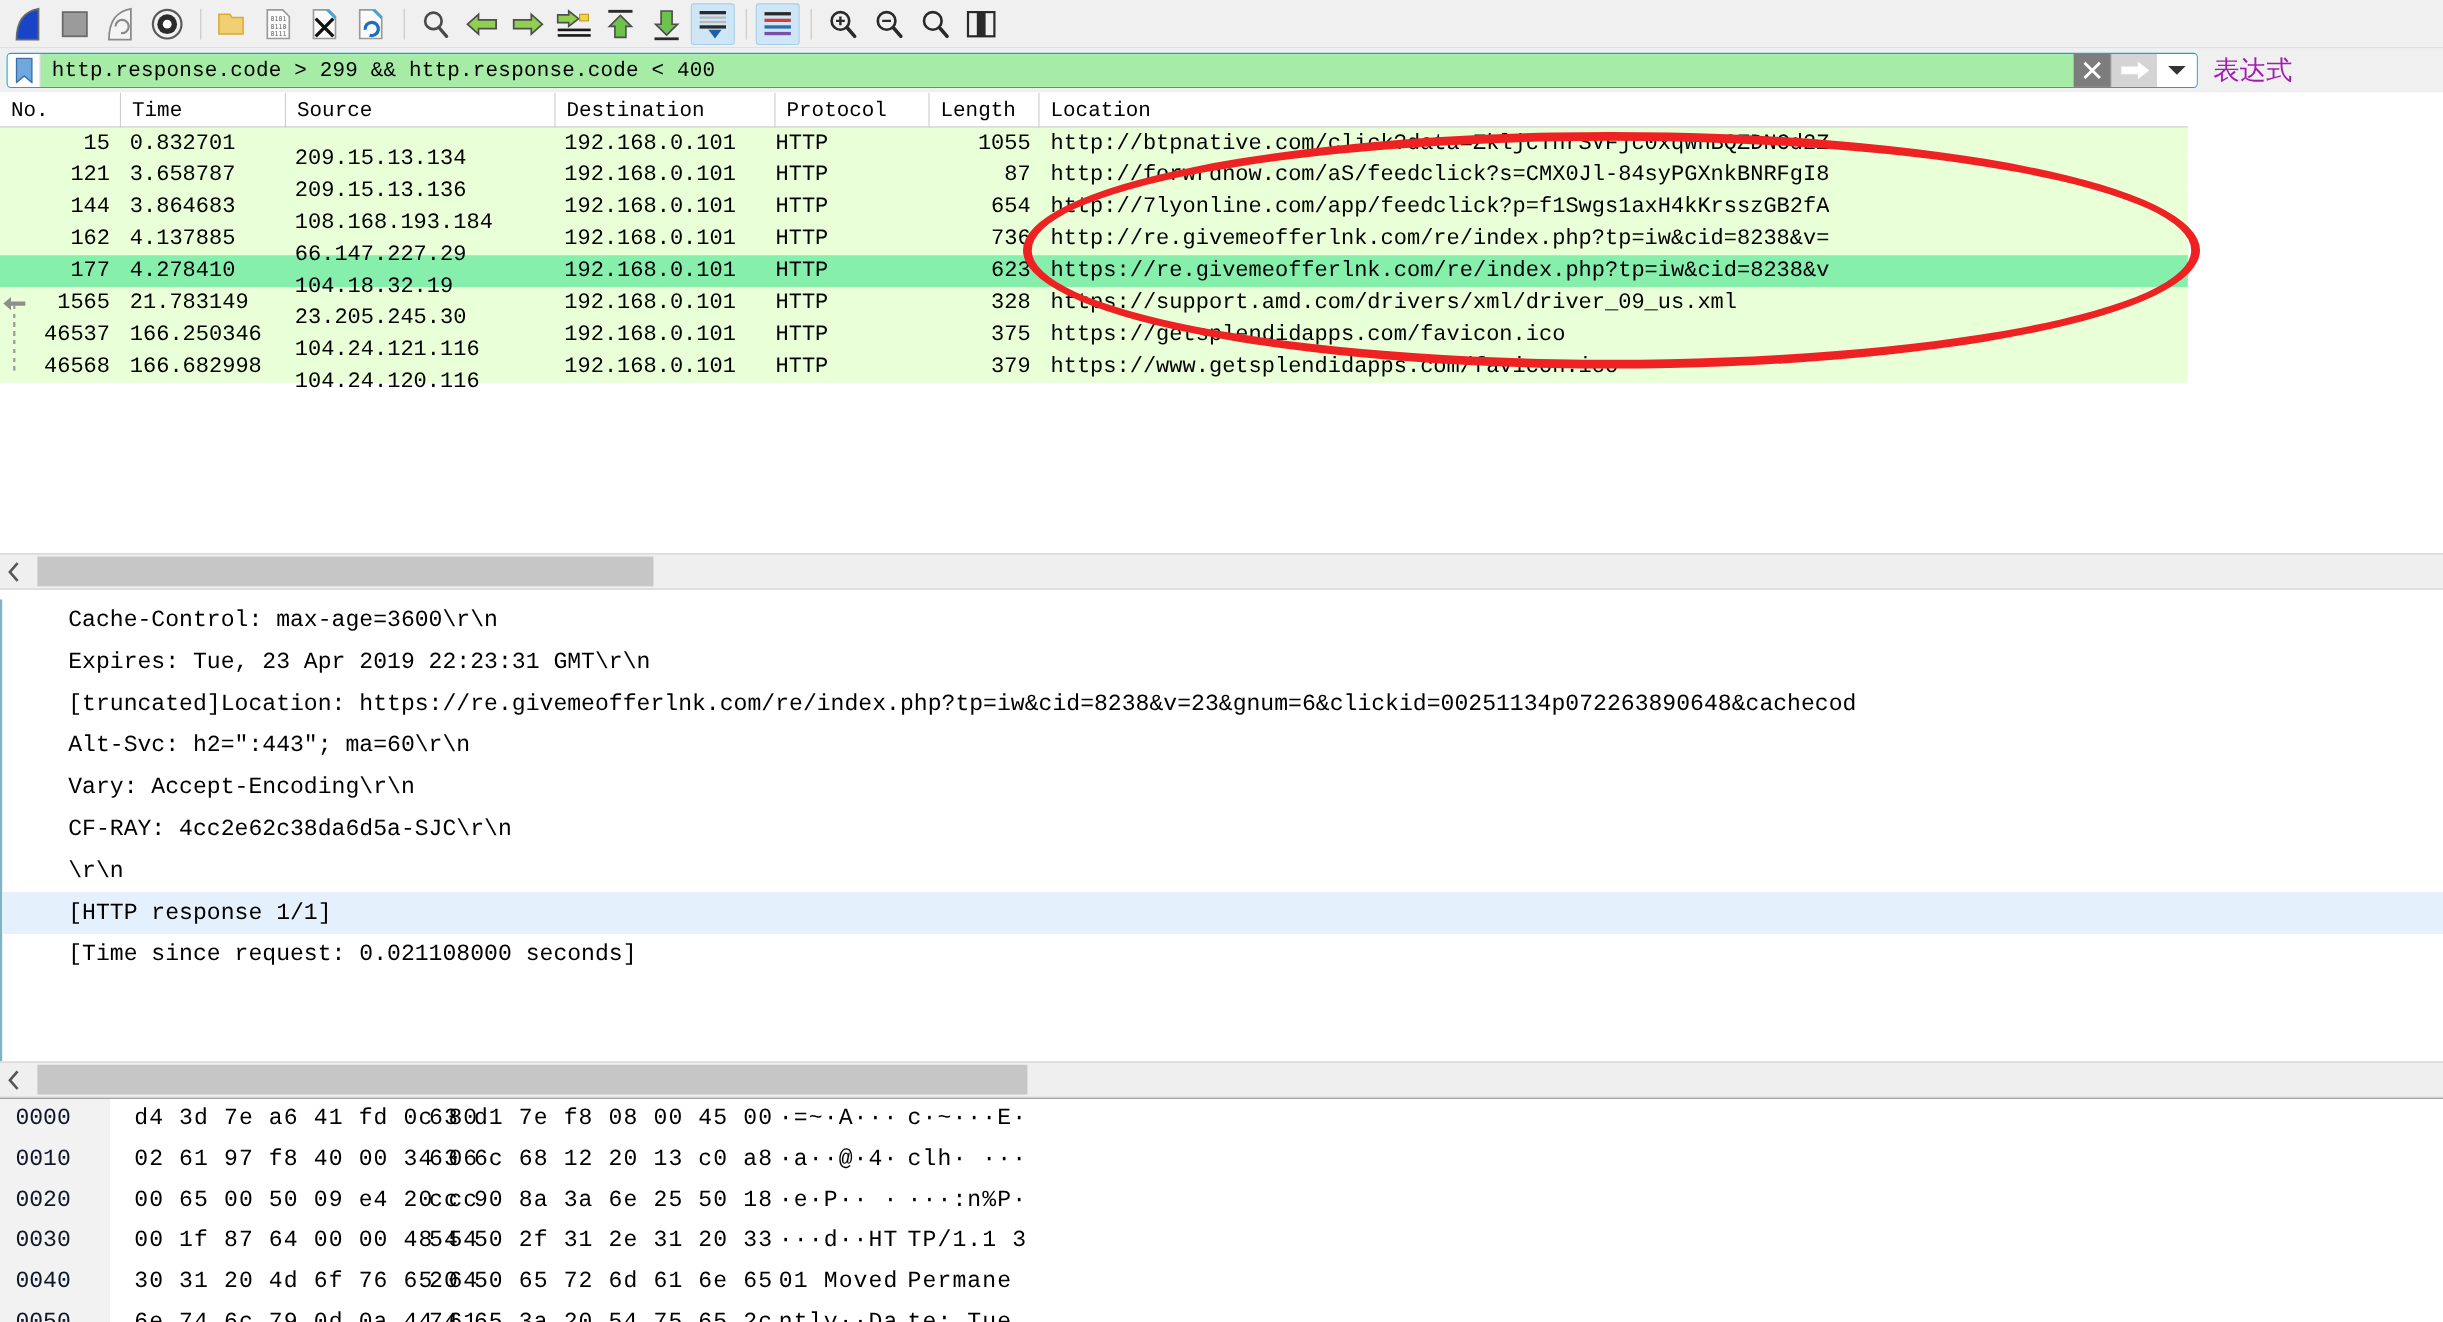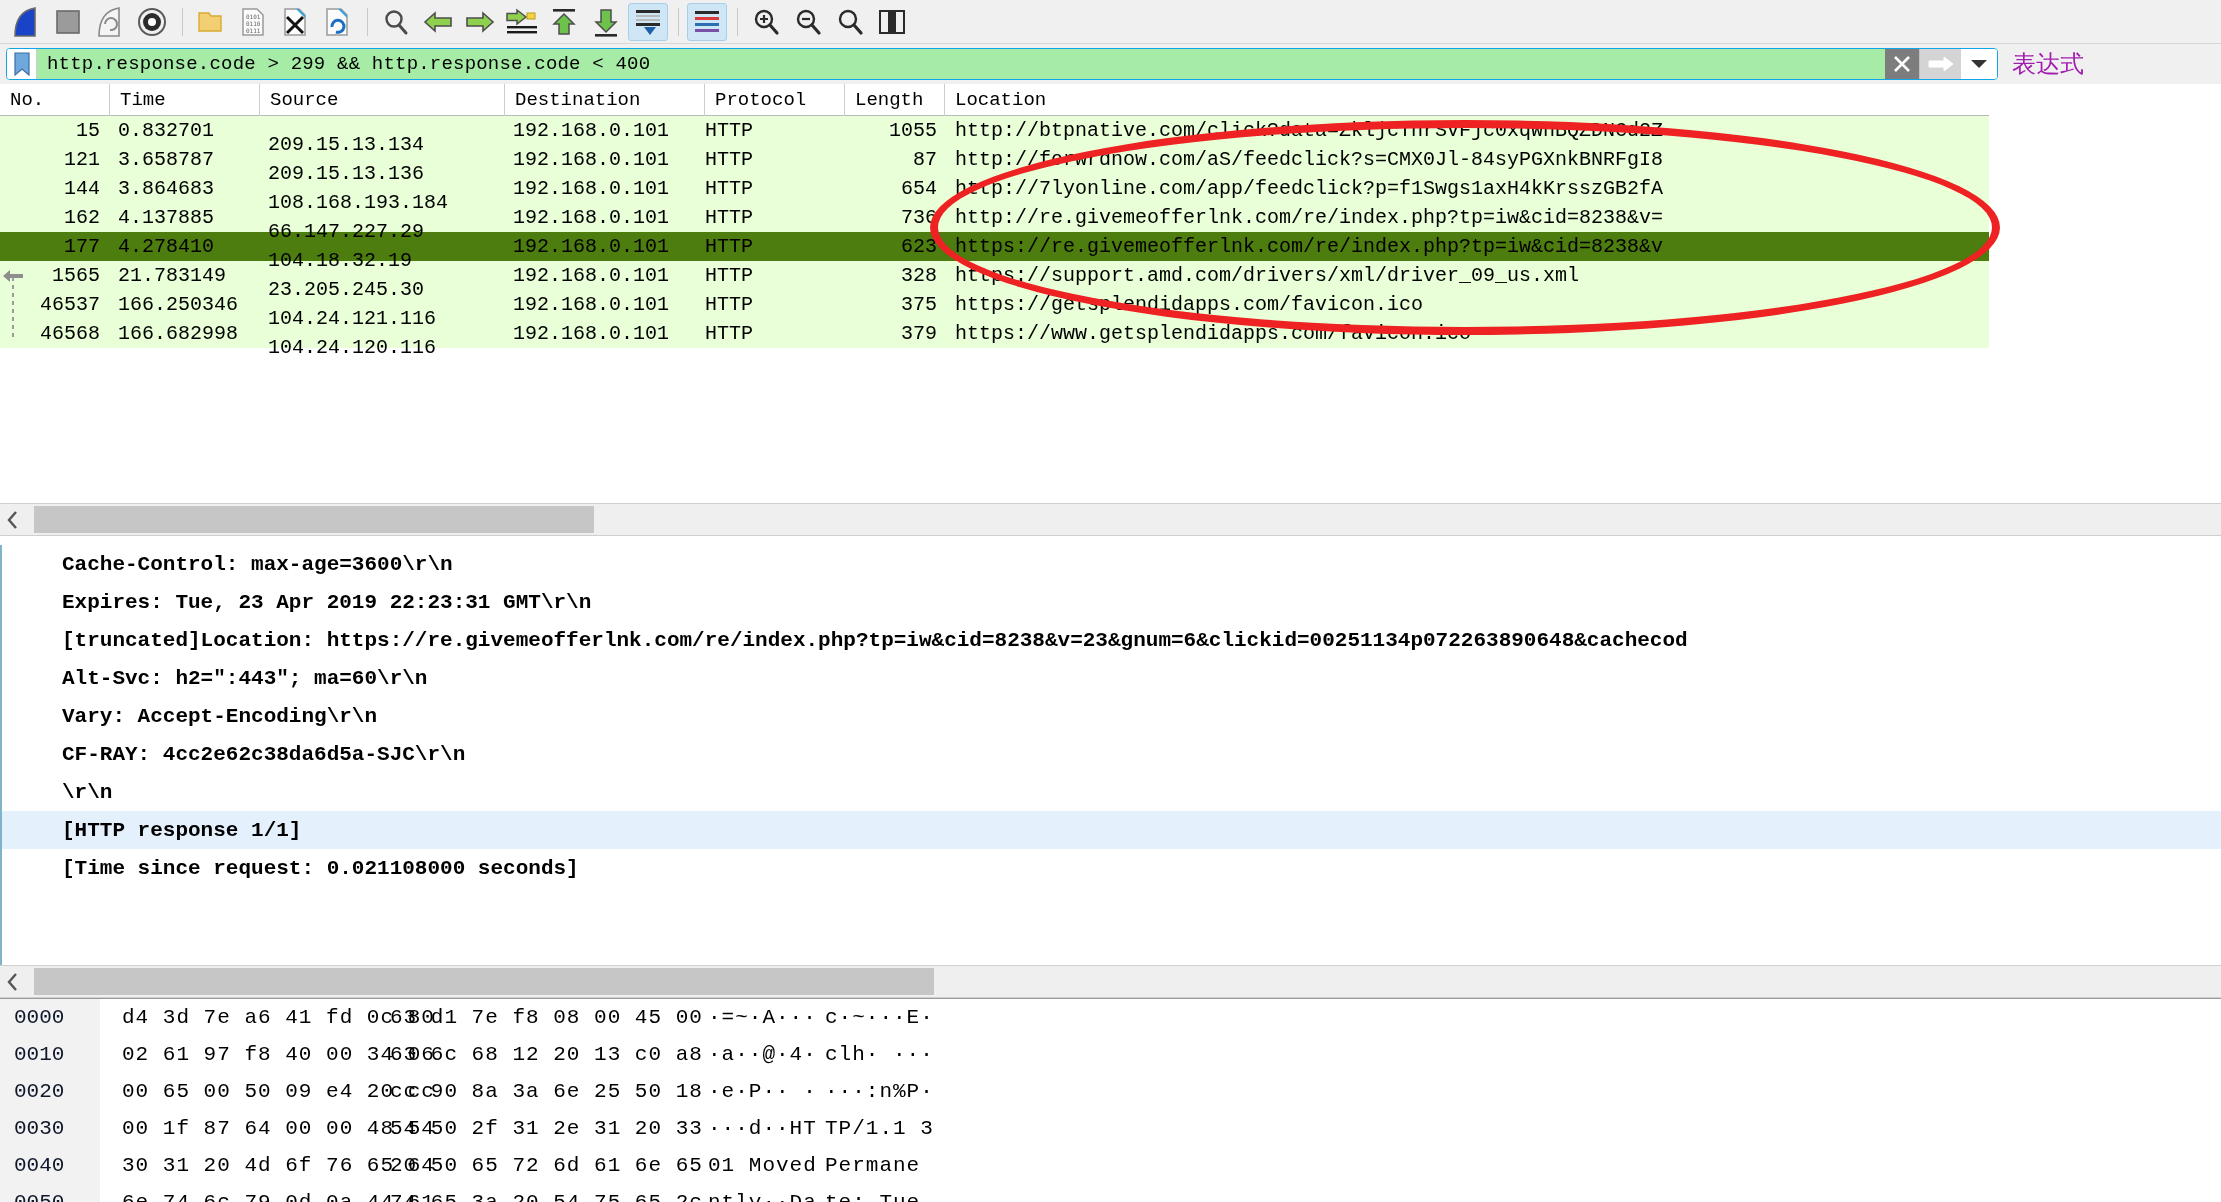--- a/index.html
+++ b/index.html
@@ -88,21 +88,21 @@
   .pl-header .cell {
     padding-left: 10px; display: flex; align-items: center;
     border-right: 1px solid #cdcdcd; height: 32px;
     white-space: nowrap; overflow: hidden;
   }
   .pl-row {
     display: flex; height: 29px; align-items: center;
     font-family: "Liberation Mono", monospace; font-size: 20px; color: #000;
     background: #e8ffd7; white-space: nowrap;
   }
-  .pl-row.selected { background: #4d7c0f; }
+  .pl-row.selected { background: #86efac; }
   .pl-row .c-no     { width: 110px; text-align: right; padding-right: 10px; }
   .pl-row .c-time   { width: 150px; text-align: left;  padding-left: 8px; }
   .pl-row .c-src    { width: 245px; padding-left: 8px; margin-top: 28px; }
   .pl-row .c-dst    { width: 200px; padding-left: 8px; }
   .pl-row .c-proto  { width: 140px; padding-left: 0px; }
   .pl-row .c-len    { width: 100px; text-align: right; padding-right: 8px; }
   .pl-row .c-loc    { padding-left: 10px; overflow: hidden; }
 
   .hdr-no    { width: 110px; }
   .hdr-time  { width: 150px; }
@@ -133,21 +133,21 @@
 
   
   .detail-pane {
     position: absolute; top: 545px; left: 0; width: 2221px; height: 420px;
     background: #ffffff; overflow: hidden;
     border-left: 2px solid #7fb3c8;
   }
   .detail-line {
     height: 38px; display: flex; align-items: center;
     font-family: "Liberation Mono", monospace; font-size: 21px; color: #000;
-    padding-left: 60px; white-space: nowrap; font-weight: bold;
+    padding-left: 60px; white-space: nowrap;
   }
   .detail-line.hl { background: #e4f0fb; }
 
   
   .hex-pane {
     position: absolute; top: 998px; left: 0; width: 2221px; height: 204px;
     background: #ffffff; overflow: hidden;
     border-top: 1px solid #9a9a9a;
   }
   .hex-row {

